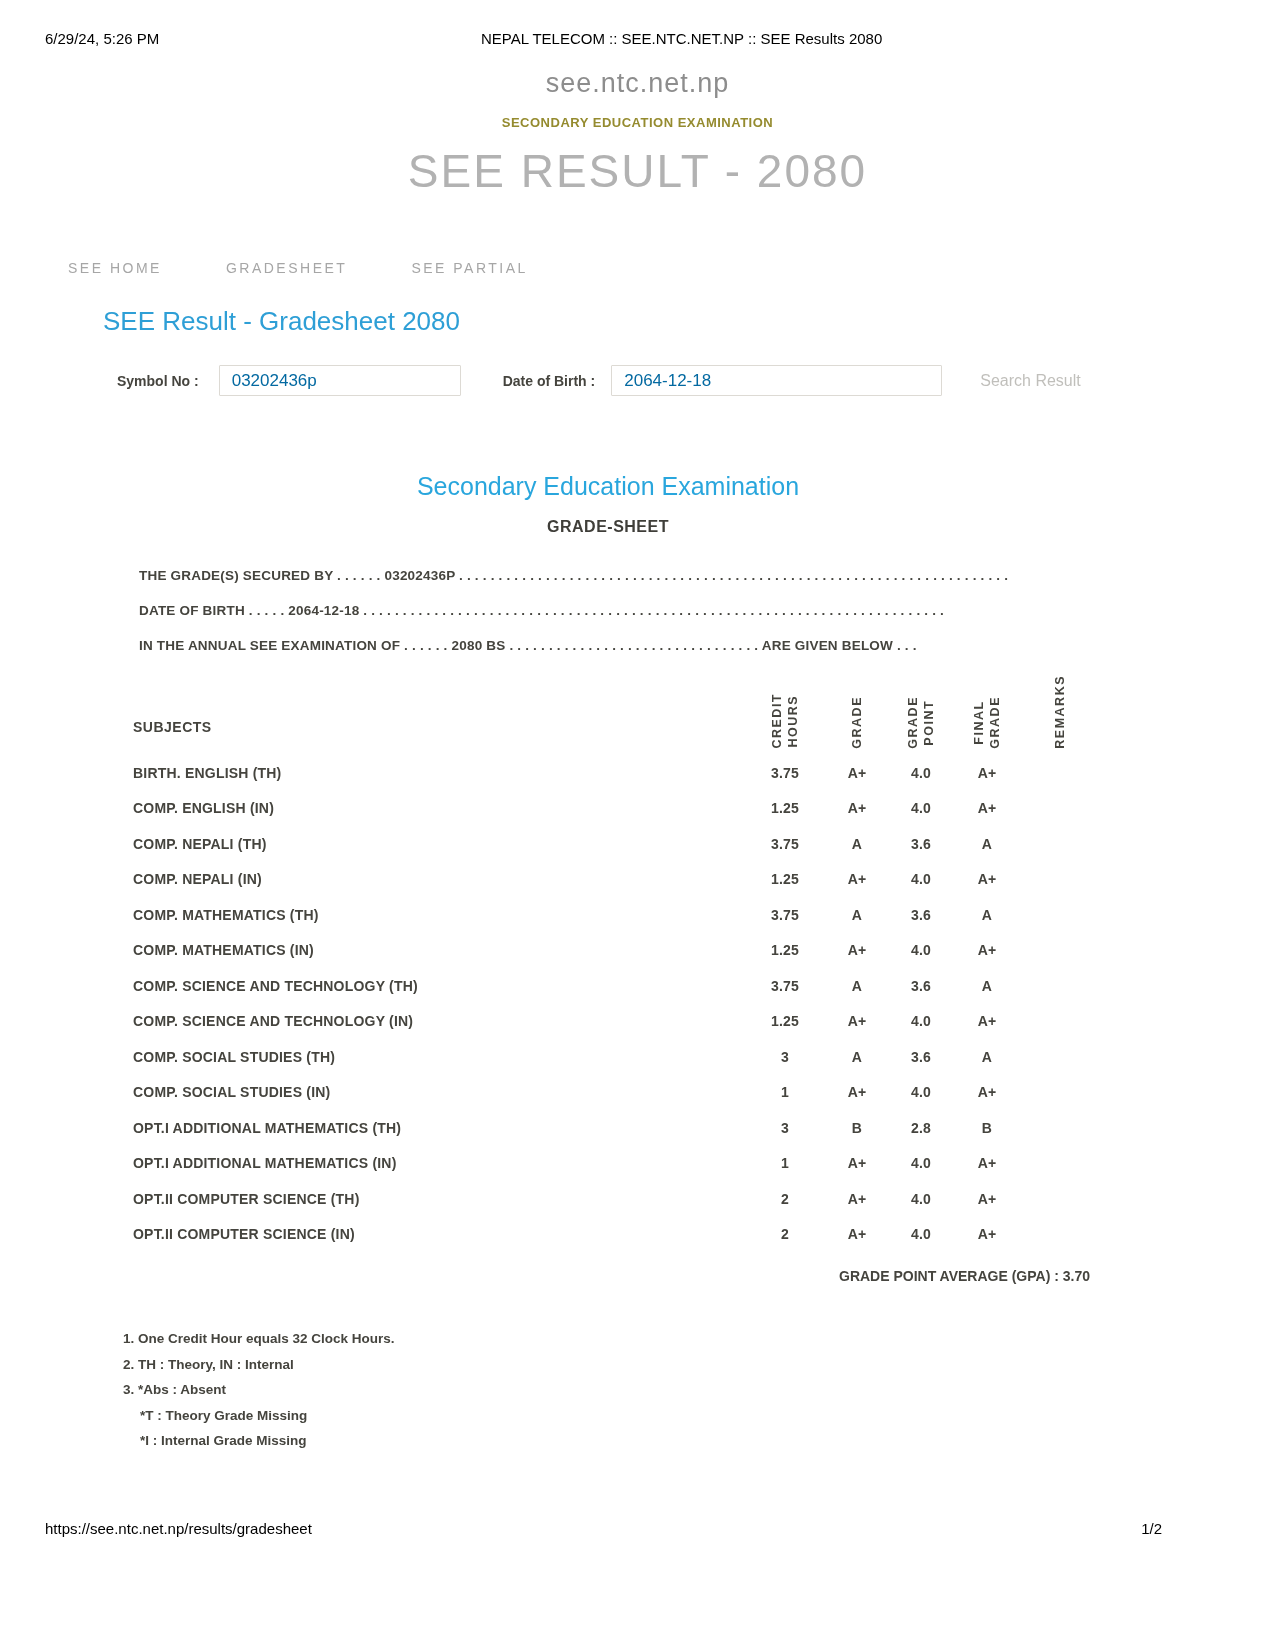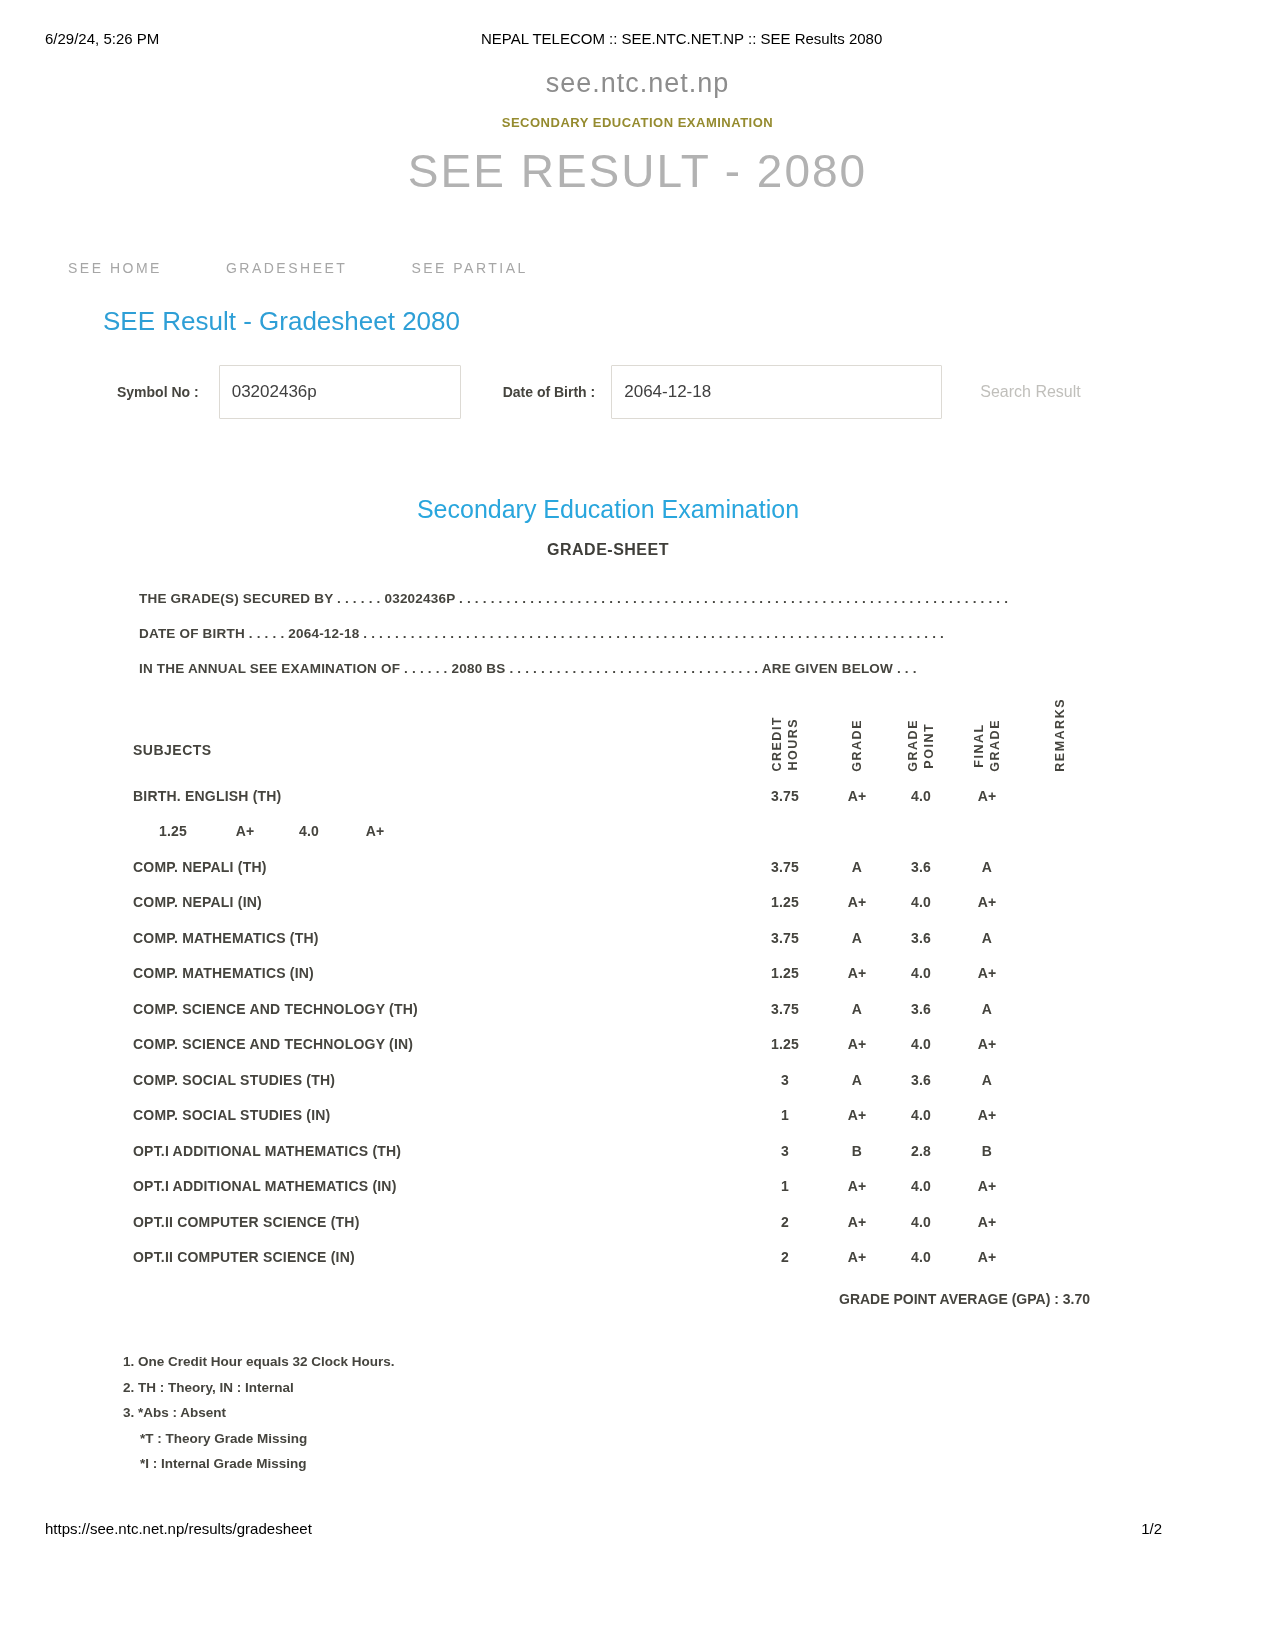--- a/index.html
+++ b/index.html
@@ -30,22 +30,22 @@
   .nav-item { font-size:14px; color:#a6a6a6; letter-spacing:2.5px; cursor:pointer; text-decoration:none; }
 
   
   .content { padding-left:103px; padding-right:60px; }
   .page-title { margin-top:30px; font-size:26px; font-weight:400; color:#2e9fd6; }
 
   
   .search-form { margin-top:28px; display:flex; align-items:center; }
   .form-label { font-size:14px; font-weight:700; color:#45443e; padding-left:14px; }
   .form-input {
-    height:54px; border:1px solid #dddad4; background:#fff; border-radius:1px;
-    font-size:17px; color:#404040; padding:0 12px;
+    height:31px; border:1px solid #dddad4; background:#fff; border-radius:1px;
+    font-size:17px; color:#0369a1; padding:0 12px;
     font-family:"Liberation Sans", sans-serif;
   }
   .input-symbol { width:242px; margin-left:20px; }
   .label-dob { margin-left:28px; }
   .input-dob  { width:331px; margin-left:16px; }
   .search-btn { margin-left:38px; background:none; border:none; font-size:16px;
     color:#c0bfbb; cursor:pointer; font-family:Liberation Sans, sans-serif; }
 
   
   .sheet { width:1010px; margin-top:76px; }
@@ -152,20 +152,21 @@
   <div class="gs-row">
     <div class="gs-cell col-sub">BIRTH. ENGLISH (TH)</div>
     <div class="gs-cell col-ch">3.75</div>
     <div class="gs-cell col-gr">A+</div>
     <div class="gs-cell col-gp">4.0</div>
     <div class="gs-cell col-fg">A+</div>
     <div class="gs-cell col-rm"></div>
   </div>
 
   <div class="gs-row">
+    <div class="gs-cell col-sub">COMP. ENGLISH (IN)</div>
     <div class="gs-cell col-ch">1.25</div>
     <div class="gs-cell col-gr">A+</div>
     <div class="gs-cell col-gp">4.0</div>
     <div class="gs-cell col-fg">A+</div>
     <div class="gs-cell col-rm"></div>
   </div>
 
   <div class="gs-row">
     <div class="gs-cell col-sub">COMP. NEPALI (TH)</div>
     <div class="gs-cell col-ch">3.75</div>

